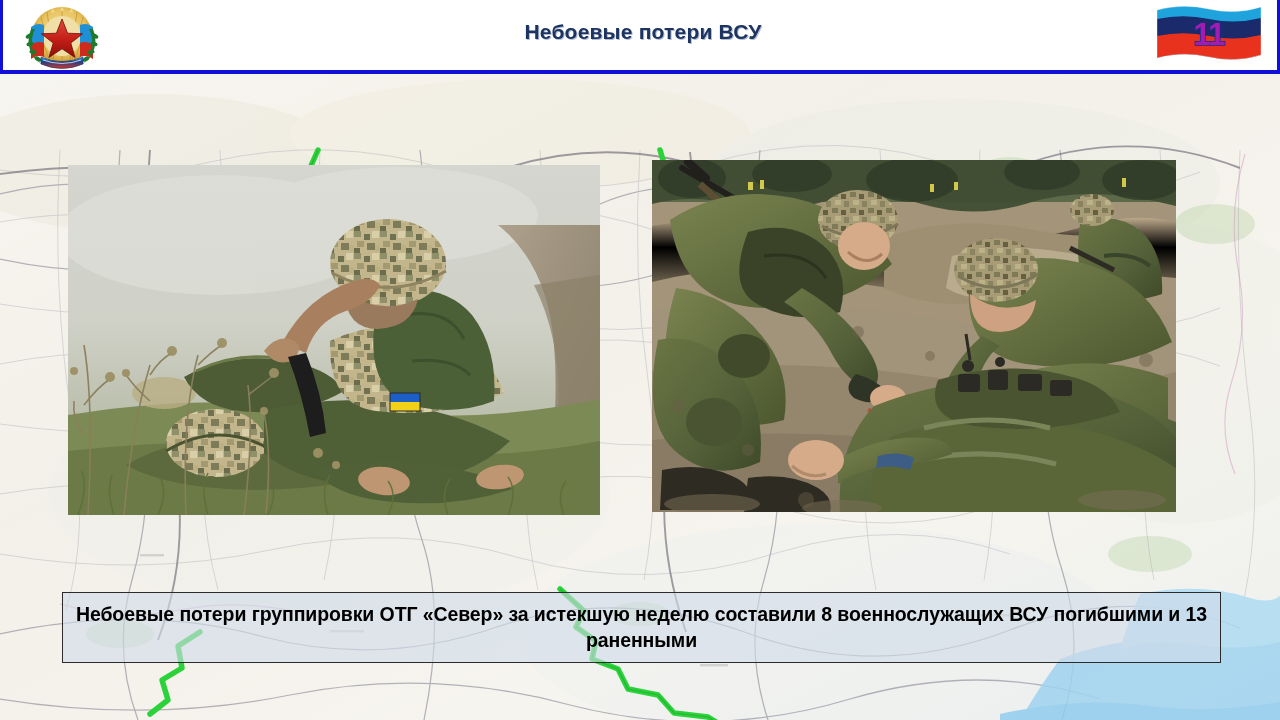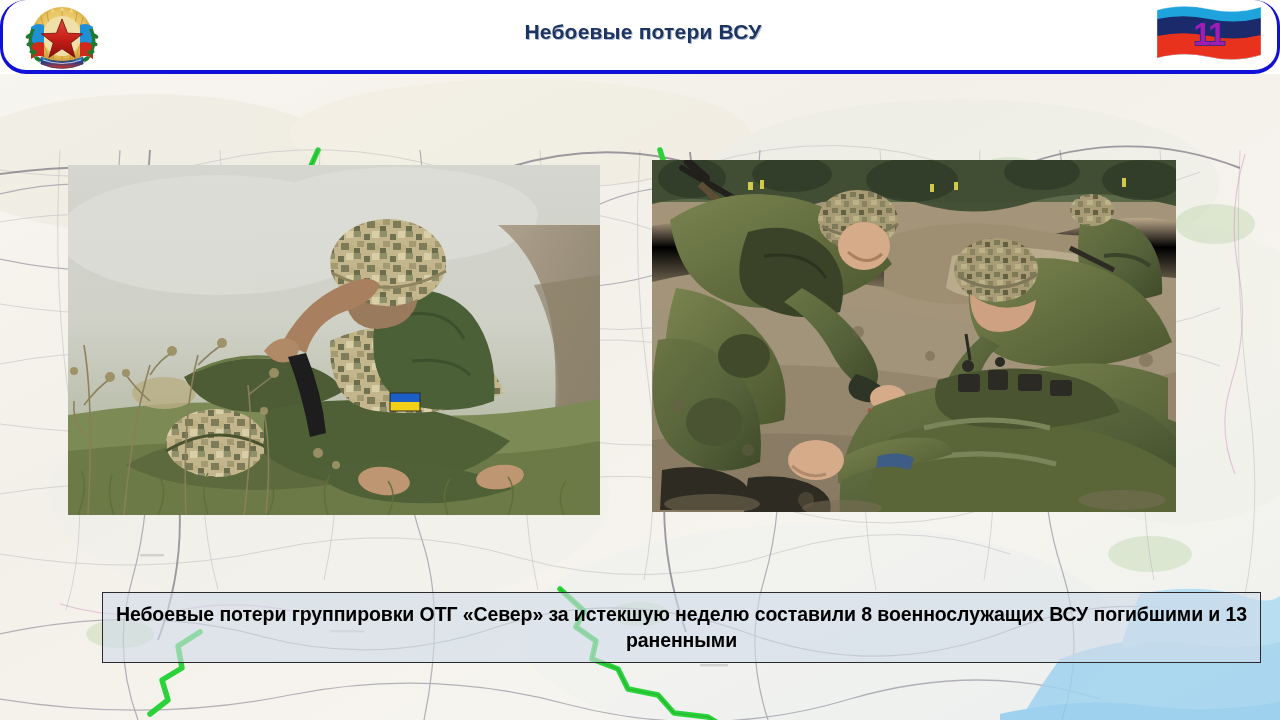--- a/index.html
+++ b/index.html
@@ -11,21 +11,20 @@
   #slide { position:relative; width:1280px; height:720px; overflow:hidden; background:#fff; }
 
   
   #header {
     position:absolute; left:0; top:0; width:1280px; height:74px;
     background:#ffffff;
     border-left:3px solid #1010d8;
     border-right:3px solid #1010d8;
     border-bottom:4px solid #1010d8;
     overflow:hidden;
-    border-radius:26px;
   }
   #header-title {
     position:absolute; left:0; top:20px; width:1280px;
     text-align:center;
     font-size:21px; font-weight:bold; letter-spacing:.2px;
     color:#1d3461;
     text-shadow:1px 1px 0 rgba(150,165,200,.75);
     white-space:nowrap;
   }
 
@@ -60,21 +59,20 @@
   #photo-right { left:652px; top:160px; width:524px; height:352px; }
   .photo svg { display:block; }
 
   
   #caption-box {
     position:absolute; left:62px; top:592px; width:1159px; height:71px;
     border:1.6px solid #2b2b2b;
     background:rgba(208,220,232,0.62);
     display:flex; align-items:center; justify-content:center;
     padding:0 10px;
-    margin-left:40px;
   }
   #caption-text {
     text-align:center; font-size:19.5px; font-weight:bold;
     color:#000000; line-height:1.32; letter-spacing:-.1px;
   }
 </style>
 </head>
 <body>
 
 <div id="slide">

